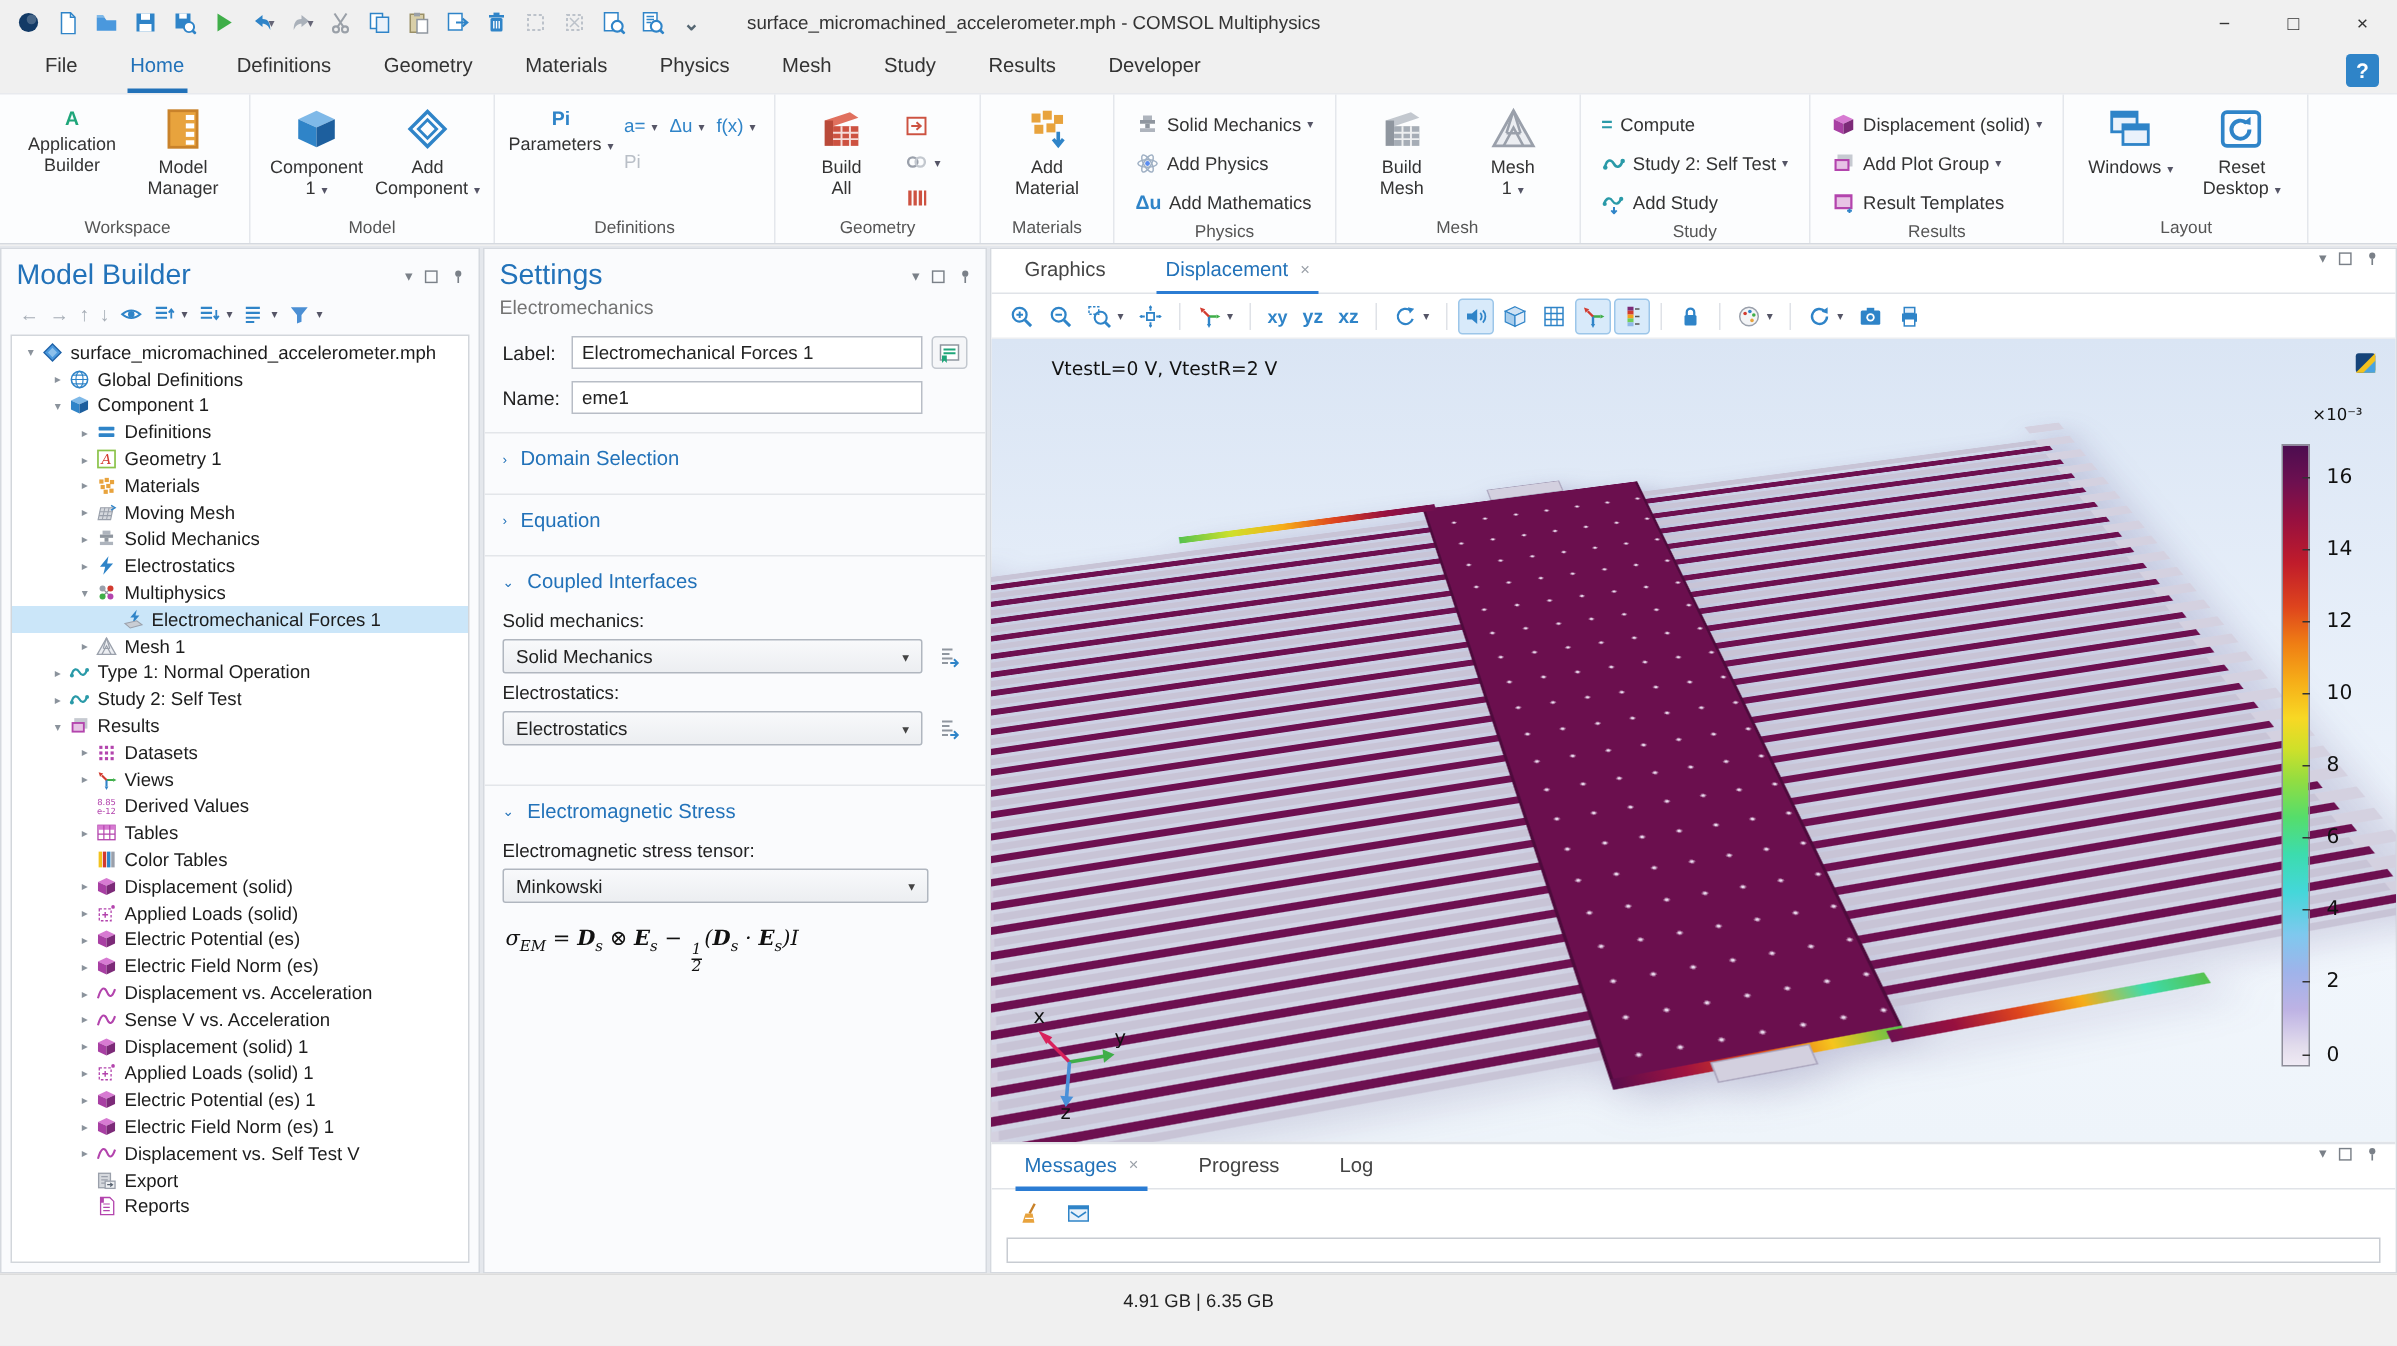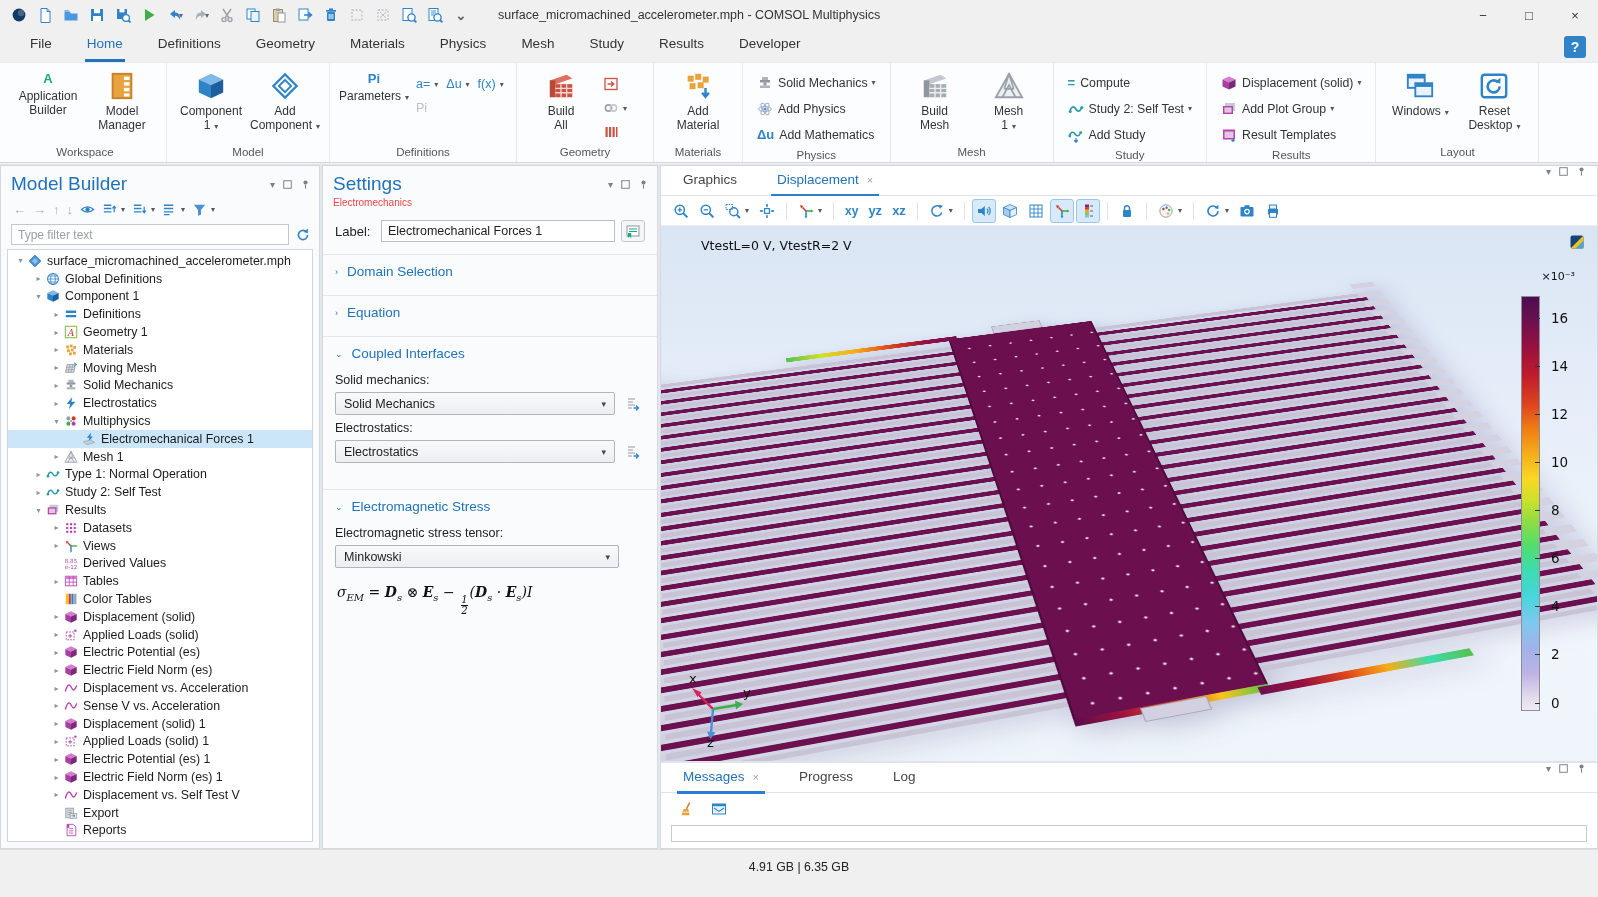--- a/index.html
+++ b/index.html
@@ -62,21 +62,21 @@
   #mb-filter::placeholder { color:#9aa0a8; }
   #mb-tree { flex:1; margin:0 6px 6px 6px; border:1px solid #d2d6db; background:#fff; overflow:hidden; padding-top:2px; }
   .trow { display:flex; align-items:center; height:17.8px; white-space:nowrap; }
   .trow.sel { background:#cbe6f9; }
   .tcaret { width:13px; text-align:center; font-size:8px; color:#8b939c; flex:none; }
   .trow .ic { width:16px; flex:none; margin-right:4px; }
   .trow .ic svg { width:14px; height:14px; }
   .tlabel { font-size:12.4px; color:#1c1c1c; overflow:hidden; text-overflow:ellipsis; }
 
   
-  #settings-sub { font-size:10px; color:#ef4444; padding:0 10px 8px 10px; }
+  #settings-sub { font-size:13px; color:#737373; padding:0 10px 8px 10px; }
   .sfield-row { display:flex; align-items:center; padding:4px 12px 4px 12px; }
   .sfield-label { width:46px; font-size:13px; color:#222; flex:none; }
   .sinput { flex:1; height:22px; border:1px solid #b8bdc6; background:#fff; font-size:12.5px; padding:0 6px; color:#222; font-family:inherit; }
   .side-btn { width:24px; height:22px; border:1px solid #c3c8cf; background:#f5f6f8; border-radius:3px; margin-left:6px; display:flex; align-items:center; justify-content:center; }
   .side-btn.free { border:none; background:none; }
   .ssection { border-top:1px solid #e3e6ea; margin-top:8px; }
   .ssec-head { display:flex; align-items:center; padding:9px 12px 8px 12px; color:#2272b9; font-size:13.5px; }
   .ssec-caret { font-size:9px; margin-right:9px; color:#2272b9; }
   .ssec-body { padding:0 12px 12px 12px; }
   .slabel { font-size:12.5px; color:#222; margin:4px 0 5px; }
@@ -722,29 +722,20 @@
         </div>
         <div class="mbt">
           <span class="ic">
             <svg viewBox="0 0 16 16">
               <polygon points="2,3 14,3 9.6,8.6 9.6,13.4 6.4,14.6 6.4,8.6" fill="#4b8fd4"></polygon>
             </svg>
           </span>
           <span class="caret">▾</span>
         </div>
       </div>
-    <div id="mb-filter-row">
-      <input id="mb-filter" placeholder="Type filter text" style="">
-      <span class="ic">
-          <svg viewBox="0 0 16 16">
-            <path d="M12.6 8a4.6 4.6 0 1 1-1.4-3.3" fill="none" stroke="#2f84c8" stroke-width="1.6"></path>
-            <polygon points="12.9,1.6 12.9,6.2 8.7,4.9" fill="#2f84c8"></polygon>
-          </svg>
-        </span>
-    </div>
     <div id="mb-tree">
         <div class="trow" style="padding-left: 6px;">
           <span class="tcaret">▾</span>
           <span class="ic">
             <svg viewBox="0 0 16 16">
               <g transform="rotate(45 8 8)">
                 <rect x="3.4" y="3.4" width="9.2" height="9.2" fill="#4a98dd" stroke="#1e62a8"></rect>
                 <rect x="5.5" y="5.5" width="5" height="5" fill="#8cc0ec"></rect>
               </g>
             </svg>
@@ -1140,20 +1131,24 @@
       <input class="sinput" value="Electromechanical Forces 1" style="">
       <div class="side-btn">
         <span class="ic">
             <svg viewBox="0 0 16 16">
               <rect x="2" y="3" width="12" height="10" fill="#fff" stroke="#8f969f"></rect>
               <path d="M4 6h8M4 8.5h8" stroke="#1fa67a" stroke-width="1.2"></path>
               <polygon points="3,10 6.2,10 6.2,15 4.6,13.4 3,15" fill="#1fa67a"></polygon>
             </svg>
           </span>
       </div>
+    </div>
+    <div class="sfield-row" style="padding-right:42px;">
+      <div class="sfield-label">Name:</div>
+      <input class="sinput" value="eme1" style="">
     </div>
 
     <div class="ssection">
       <div class="ssec-head">
         <span class="ssec-caret">›</span>
         <span>Domain Selection</span>
       </div>
     </div>
     <div class="ssection">
       <div class="ssec-head">

